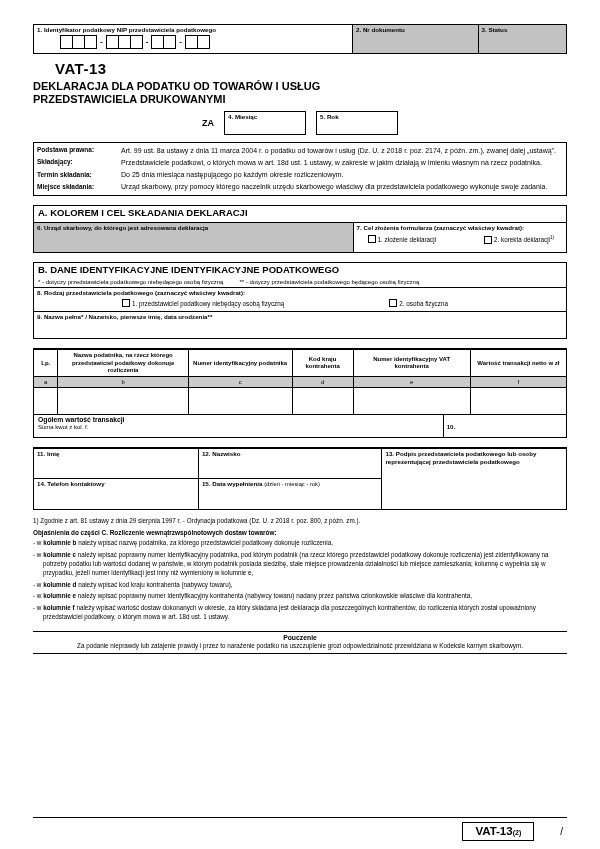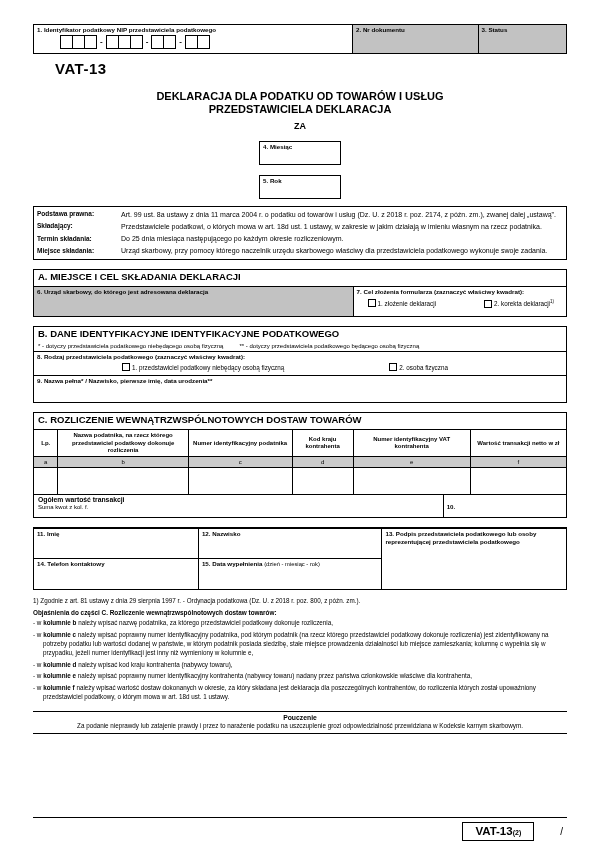--- a/index.html
+++ b/index.html
@@ -25,22 +25,22 @@
   .flabel{font-size:6.2px;font-weight:bold;padding:1px 3px 0;line-height:1.25;}
   .cell-gray{background:var(--office-gray,#c0c0c0);}
   .nip-strip{display:flex;align-items:center;margin:1px 0 0 26px;}
   .nbox{width:13px;height:14px;border:1px solid #000;margin-left:-1px;background:#fff;box-sizing:border-box;}
   .nbox.first{margin-left:0;}
   .ndash{font-size:8px;font-weight:bold;margin:0 3px;}
 
   
   .code-row{margin-top:6px;padding-left:22px;}
   .form-code{font-size:15px;font-weight:bold;letter-spacing:0.5px;}
-  .main-title{text-align:center;font-weight:bold;font-size:11px;line-height:1.2;margin-top:12px;}
-  .za-row{display:flex;justify-content:center;align-items:center;gap:10px;margin-top:5px;flex-direction:column;}
+  .main-title{text-align:left;font-weight:bold;font-size:11px;line-height:1.2;margin-top:2px;}
+  .za-row{display:flex;justify-content:center;align-items:center;gap:10px;margin-top:5px;}
   .za{font-weight:bold;font-size:9px;}
   .pbox{border:1.2px solid #000;width:82px;height:24px;box-sizing:border-box;}
 
   
   .legal{border:1.2px solid #000;margin-top:7px;font-size:7px;padding:1px 0 2px;}
   .legal-row{display:flex;padding:1.5px 3px;}
   .legal-label{width:84px;flex:none;font-weight:bold;font-size:6.5px;padding-top:0.5px;}
   .legal-text{flex:1;line-height:1.3;}
 
   
@@ -138,21 +138,21 @@
       <div class="flabel">3. Status</div>
     </div>
   </div>
 
   <div class="code-row">
     <span class="form-code">VAT-13</span>
   </div>
 
   <div class="main-title">
     <div>DEKLARACJA DLA PODATKU OD TOWARÓW I USŁUG</div>
-    <div>PRZEDSTAWICIELA DEKLARACJA</div>
+    <div>PRZEDSTAWICIELA DRUKOWANYMI</div>
   </div>
 
   <div class="za-row">
     <span class="za">ZA</span>
     <div class="pbox">
       <div class="flabel">4. Miesiąc</div>
     </div>
     <div class="pbox">
       <div class="flabel">5. Rok</div>
     </div>
@@ -171,21 +171,21 @@
       <div class="legal-label">Termin składania:</div>
       <div class="legal-text">Do 25 dnia miesiąca następującego po każdym okresie rozliczeniowym.</div>
     </div>
     <div class="legal-row">
       <div class="legal-label">Miejsce składania:</div>
       <div class="legal-text">Urząd skarbowy, przy pomocy którego naczelnik urzędu skarbowego właściwy dla przedstawiciela podatkowego wykonuje swoje zadania.</div>
     </div>
   </div>
 
   <div class="section">
-    <div class="sec-title">A. MIEJSCE I CEL SKŁADANIA DEKLARACJI</div>
+    <div class="sec-title">A. KOLOREM I CEL SKŁADANIA DEKLARACJI</div>
     <div class="seca-content">
       <div class="f6 cell-gray">
         <div class="flabel">6. Urząd skarbowy, do którego jest adresowana deklaracja</div>
       </div>
       <div class="f7">
         <div class="flabel">7. Cel złożenia formularza (zaznaczyć właściwy kwadrat):</div>
         <div class="a-options">
           <span class="opt"><span class="cb"></span><span>1. złożenie deklaracji</span></span>
           <span class="opt"><span class="cb"></span><span>2. korekta deklaracji</span><sup class="supref">1)</sup></span>
         </div>
@@ -205,21 +205,20 @@
         <span class="opt"><span class="cb"></span><span>1. przedstawiciel podatkowy niebędący osobą fizyczną</span></span>
         <span class="opt"><span class="cb"></span><span>2. osoba fizyczna</span></span>
       </div>
     </div>
     <div class="f9">
       <div class="flabel">9. Nazwa pełna* / Nazwisko, pierwsze imię, data urodzenia**</div>
     </div>
   </div>
 
   <div class="section">
-    <div class="sec-title">C. ROZLICZENIE WEWNĄTRZWSPÓLNOTOWYCH DOSTAW TOWARÓW</div>
     <table class="ctable">
       <colgroup>
         <col class="col0">
           <col class="col1">
           <col class="col2">
           <col class="col3">
           <col class="col4">
           <col class="col5">
       </colgroup>
       <thead>

